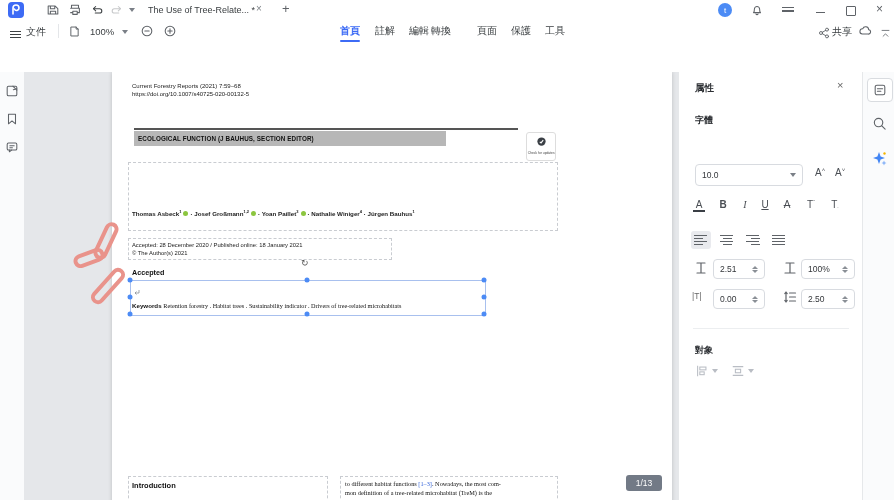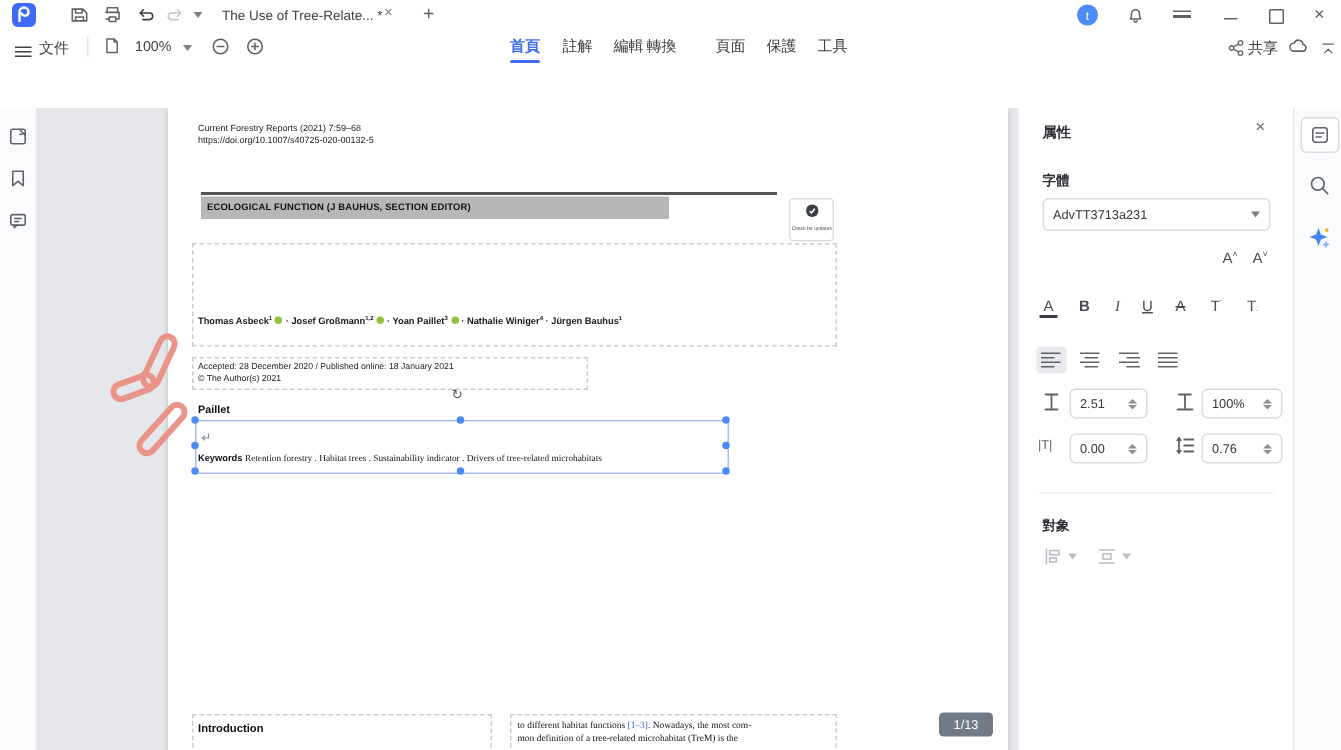--- a/index.html
+++ b/index.html
@@ -316,21 +316,21 @@
         <span>Nathalie Winiger</span><sup style="font-size:4px;">4</sup> <span>·</span>
         <span>Jürgen Bauhus</span><sup style="font-size:4px;">1</sup>
       </div>
 
       <div class="df" style="left:16px;top:166px;width:262px;height:20px;"></div>
       <div class="abs" style="left:20px;top:169px;font-size:5.8px;color:#222;line-height:8px;">
         <div>Accepted: 28 December 2020 / Published online: 18 January 2021</div>
         <div>© The Author(s) 2021</div>
       </div>
 
-      <div class="abs" style="left:20px;top:196px;font-size:7.2px;font-weight:bold;color:#111;">Paillet</div>
+      <div class="abs" style="left:20px;top:196px;font-size:7.2px;font-weight:bold;color:#111;">Accepted</div>
 
       <div class="abs" style="left:189px;top:186px;font-size:9px;color:#555;">↻</div>
 
       <div class="abs" style="left:18px;top:208px;width:354px;height:34px;border:1px solid #a8c0ee;"></div>
       <div class="hd" style="left:18px;top:208px;"></div>
       <div class="hd" style="left:195px;top:208px;"></div>
       <div class="hd" style="left:372px;top:208px;"></div>
       <div class="hd" style="left:18px;top:225px;"></div>
       <div class="hd" style="left:372px;top:225px;"></div>
       <div class="hd" style="left:18px;top:242px;"></div>
@@ -367,25 +367,25 @@
 
     <div id="pagepill">1/13</div>
   </div>
 
   <div id="panel" class="abs">
     <span class="pl" style="left:16px;top:10px;font-size:9.5px;">属性</span>
     <span class="abs" style="left:158px;top:7px;font-size:11px;color:#666;">×</span>
 
     <span class="pl" style="left:16px;top:42px;">字體</span>
 
-    <div class="pinput" style="left:16px;top:60px;width:152px;height:22px;">
-      <span>AdvTT3713a231</span>
+
+    <div class="pinput" style="left:16px;top:92px;width:108px;height:22px;">
+      <span>10.0</span>
       <span class="caret" style="margin-left:auto;"></span>
     </div>
-
     <span class="abs" style="left:136px;top:95px;font-size:10px;color:#4a4e54;">A<span style="font-size:6px;vertical-align:super;">˄</span></span>
     <span class="abs" style="left:156px;top:95px;font-size:10px;color:#4a4e54;">A<span style="font-size:6px;vertical-align:super;">˅</span></span>
 
     <span class="stybtn" style="left:10px;border-bottom:2px solid #3a3f45;width:12px;margin-left:4px;">A</span>
     <span class="stybtn" style="left:36px;font-weight:bold;">B</span>
     <span class="stybtn" style="left:58px;font-style:italic;font-family:'Liberation Serif',serif;">I</span>
     <span class="stybtn" style="left:78px;text-decoration:underline;">U</span>
     <span class="stybtn" style="left:100px;text-decoration:line-through;">A</span>
     <span class="stybtn" style="left:124px;">T<span style="font-size:5px;vertical-align:super;">ˉ</span></span>
     <span class="stybtn" style="left:148px;">T<span style="font-size:5px;">.</span></span>
@@ -448,21 +448,21 @@
           <span class="su"></span>
           <span class="sd"></span>
         </span>
     </div>
     <span class="abs" style="left:104px;top:218px;">
       <svg width="14" height="14" viewBox="0 0 14 14" class="ic">
           <path d="M3 2v10M1.8 3.5 3 2l1.2 1.5M1.8 10.5 3 12l1.2-1.5M6.5 3h6M6.5 7h6M6.5 11h6"></path>
         </svg>
     </span>
     <div class="pinput" style="left:122px;top:217px;width:54px;height:20px;">
-      <span>0.76</span>
+      <span>2.50</span>
       <span class="spinner">
           <span class="su"></span>
           <span class="sd"></span>
         </span>
     </div>
 
     <div class="abs" style="left:14px;top:256px;width:156px;height:1px;background:#eceef0;"></div>
 
     <span class="pl" style="left:16px;top:272px;">對象</span>
 

